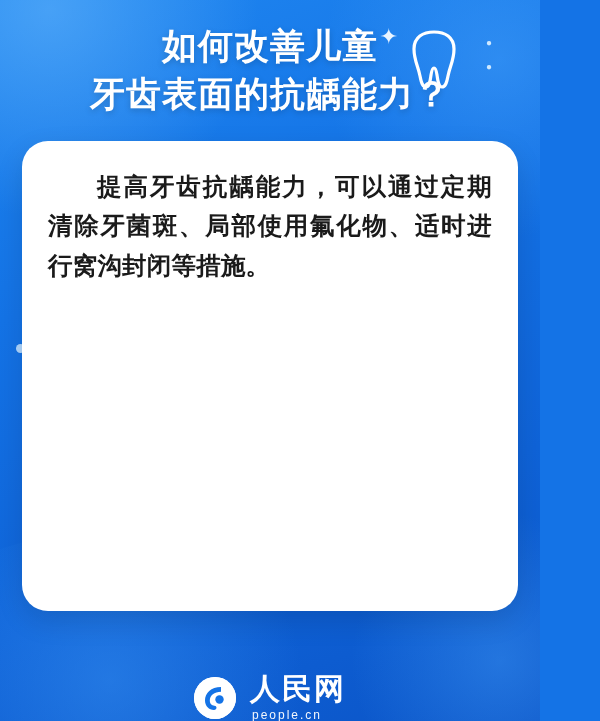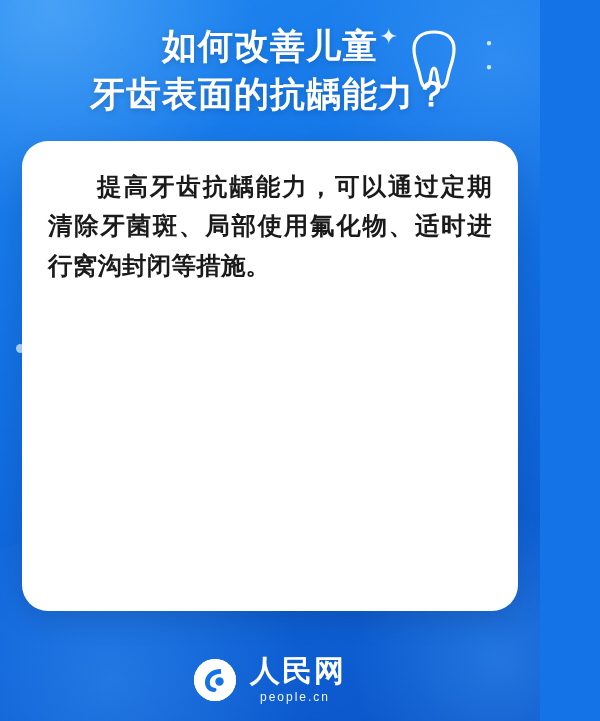--- a/index.html
+++ b/index.html
@@ -125,21 +125,21 @@
     background: #cfe8ef;
     border-radius: 2px;
     padding: 0 1px;
   }
 
   
   .footer {
     position: absolute;
     left: 0;
     right: 0;
-    bottom: 18px;
+    bottom: 0;
     display: flex;
     align-items: center;
     justify-content: center;
     gap: 14px;
   }
   .logo-mark {
     width: 42px;
     height: 42px;
     border-radius: 50%;
     background: #ffffff;
@@ -157,21 +157,21 @@
     color: #ffffff;
     font-size: 30px;
     font-weight: bold;
     letter-spacing: 2px;
   }
   .logo-en {
     color: #ffffff;
     font-size: 12px;
     letter-spacing: 2px;
     margin-top: 5px;
-    margin-left: 10px;
+    margin-left: 2px;
     opacity: 0.95;
   }
 </style>
 </head>
 <body>
 
 <div class="poster">
 
   <div class="glow glow-a"></div>
   <div class="glow glow-b"></div>

